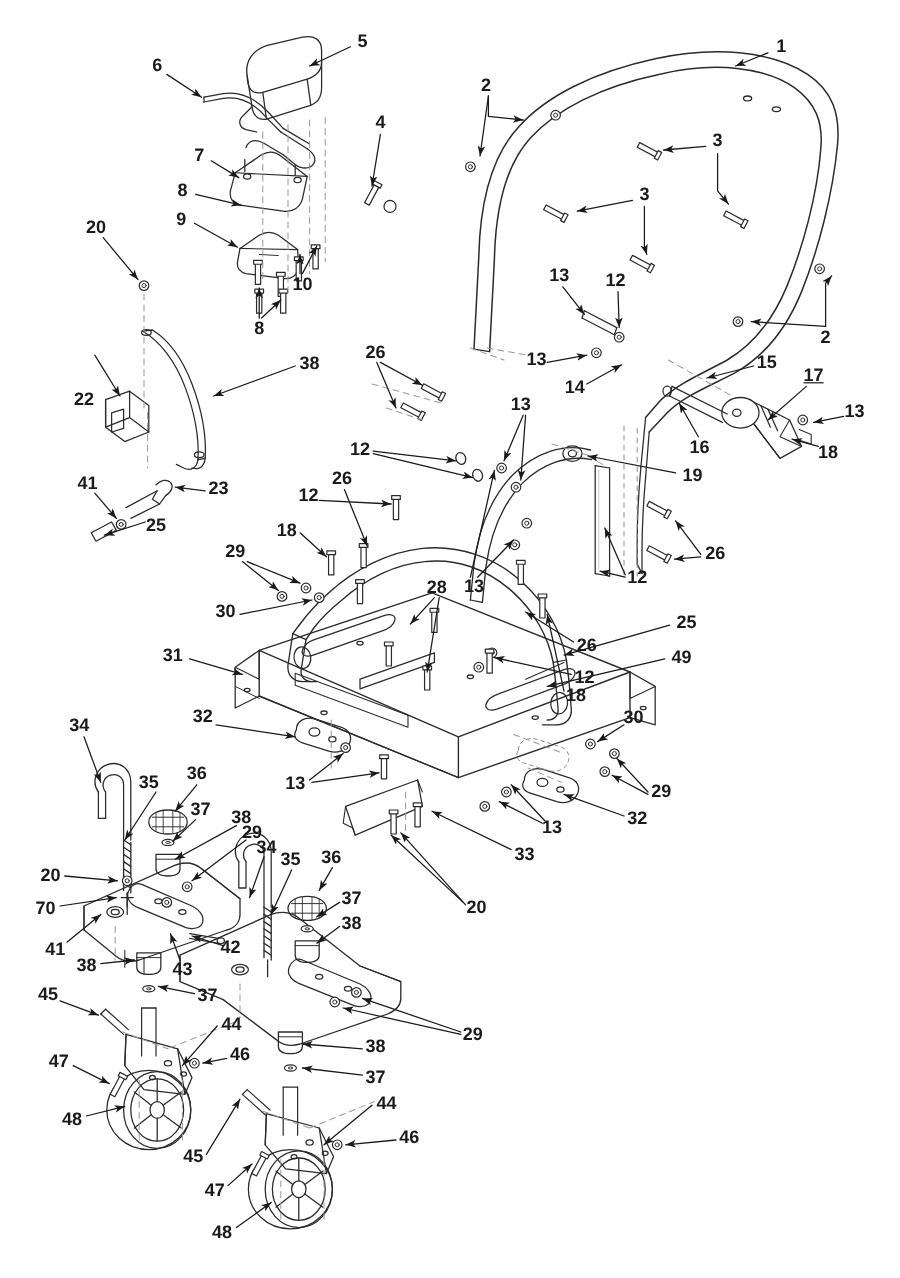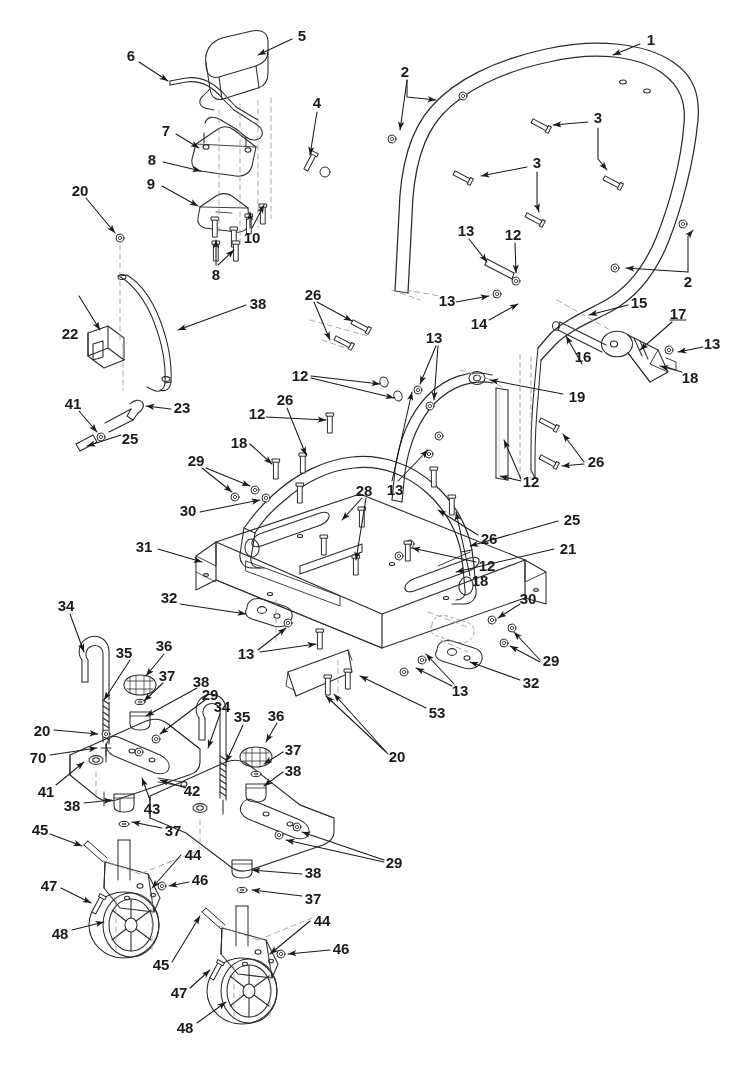--- a/index.html
+++ b/index.html
@@ -856,58 +856,58 @@
       <div class="callout" style="left: 513px; top: 234px;">12</div>
       <div class="callout" style="left: 70px; top: 288px; margin-top: 45px;">22</div>
       <div class="callout" style="left: 258px; top: 303px;">38</div>
       <div class="callout" style="left: 313px; top: 294px;">26</div>
       <div class="callout" style="left: 447px; top: 300px;">13</div>
       <div class="callout" style="left: 639px; top: 302px;">15</div>
       <div class="callout" style="left: 678px; top: 313px; text-decoration: underline;">17</div>
       <div class="callout" style="left: 479px; top: 323px;">14</div>
       <div class="callout" style="left: 712px; top: 343px;">13</div>
       <div class="callout" style="left: 434px; top: 337px;">13</div>
-      <div class="callout" style="left: 583px; top: 356px;">16</div>
+      <div class="callout" style="left: 583px; top: 373px;">16</div>
       <div class="callout" style="left: 690px; top: 377px;">18</div>
       <div class="callout" style="left: 300px; top: 375px;">12</div>
       <div class="callout" style="left: 577px; top: 396px;">19</div>
       <div class="callout" style="left: 73px; top: 403px;">41</div>
       <div class="callout" style="left: 182px; top: 407px;">23</div>
       <div class="callout" style="left: 285px; top: 399px;">26</div>
       <div class="callout" style="left: 257px; top: 413px;">12</div>
       <div class="callout" style="left: 130px; top: 438px;">25</div>
       <div class="callout" style="left: 239px; top: 442px;">18</div>
       <div class="callout" style="left: 596px; top: 461px;">26</div>
       <div class="callout" style="left: 531px; top: 481px;">12</div>
       <div class="callout" style="left: 196px; top: 460px;">29</div>
       <div class="callout" style="left: 364px; top: 490px;">28</div>
       <div class="callout" style="left: 395px; top: 489px;">13</div>
       <div class="callout" style="left: 188px; top: 510px;">30</div>
       <div class="callout" style="left: 572px; top: 519px;">25</div>
-      <div class="callout" style="left: 568px; top: 548px;">21</div>
+      <div class="callout" style="left: 568px; top: 548px;">49</div>
       <div class="callout" style="left: 489px; top: 538px;">26</div>
       <div class="callout" style="left: 487px; top: 565px;">12</div>
       <div class="callout" style="left: 144px; top: 546px;">31</div>
       <div class="callout" style="left: 480px; top: 580px;">18</div>
       <div class="callout" style="left: 169px; top: 597px;">32</div>
       <div class="callout" style="left: 528px; top: 598px;">30</div>
       <div class="callout" style="left: 66px; top: 605px;">34</div>
       <div class="callout" style="left: 246px; top: 653px;">13</div>
       <div class="callout" style="left: 551px; top: 660px;">29</div>
       <div class="callout" style="left: 531px; top: 682px;">32</div>
       <div class="callout" style="left: 124px; top: 652px;">35</div>
       <div class="callout" style="left: 164px; top: 645px;">36</div>
       <div class="callout" style="left: 167px; top: 675px;">37</div>
       <div class="callout" style="left: 201px; top: 681px;">38</div>
       <div class="callout" style="left: 210px; top: 694px;">29</div>
       <div class="callout" style="left: 222px; top: 706px;">34</div>
       <div class="callout" style="left: 242px; top: 716px;">35</div>
       <div class="callout" style="left: 276px; top: 715px;">36</div>
       <div class="callout" style="left: 460px; top: 690px;">13</div>
-      <div class="callout" style="left: 437px; top: 712px;">53</div>
+      <div class="callout" style="left: 437px; top: 712px;">33</div>
       <div class="callout" style="left: 397px; top: 756px;">20</div>
       <div class="callout" style="left: 42px; top: 730px;">20</div>
       <div class="callout" style="left: 38px; top: 757px;">70</div>
       <div class="callout" style="left: 46px; top: 791px;">41</div>
       <div class="callout" style="left: 72px; top: 805px;">38</div>
       <div class="callout" style="left: 152px; top: 808px;">43</div>
       <div class="callout" style="left: 192px; top: 790px;">42</div>
       <div class="callout" style="left: 293px; top: 749px;">37</div>
       <div class="callout" style="left: 293px; top: 770px;">38</div>
       <div class="callout" style="left: 173px; top: 830px;">37</div>

